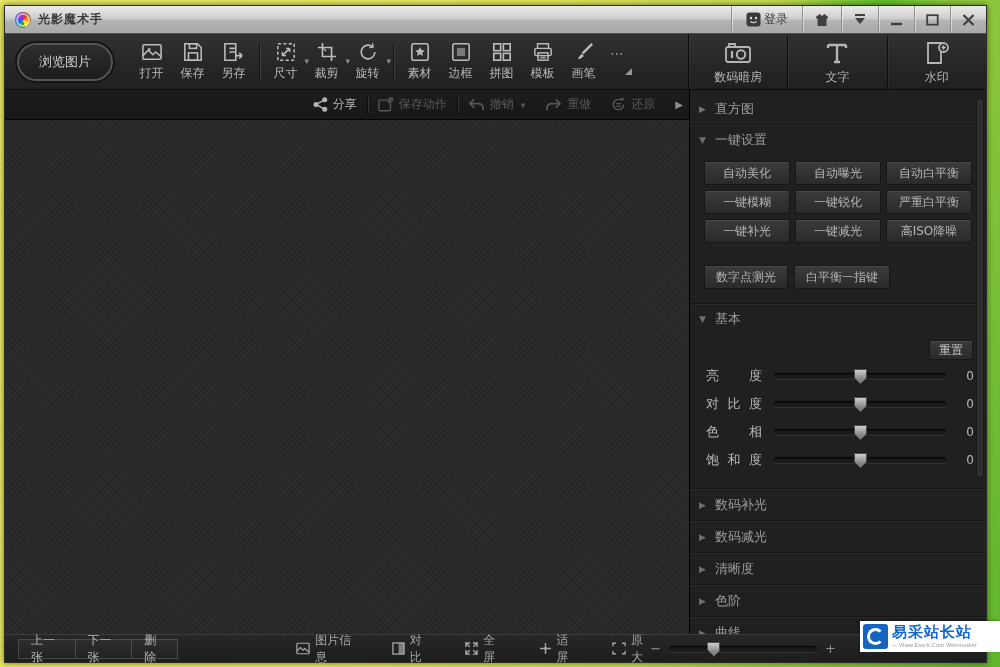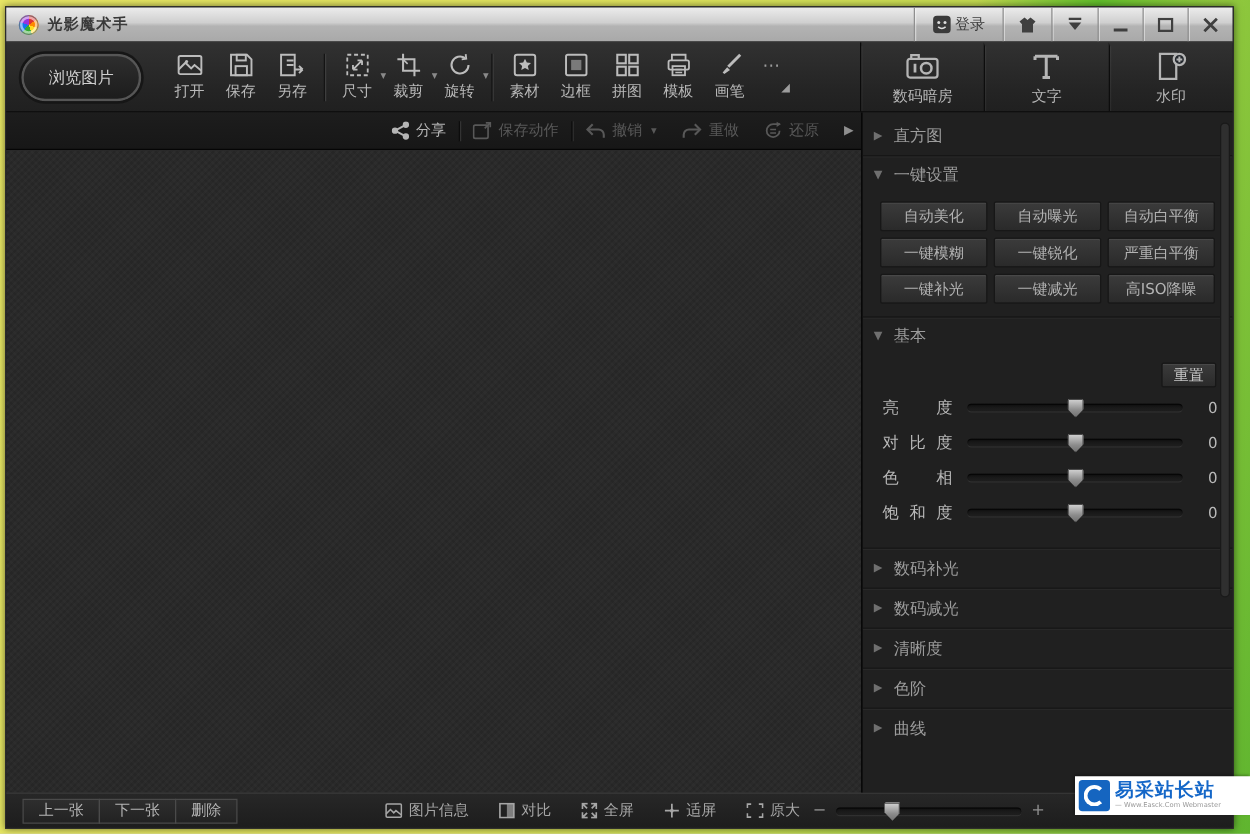--- a/index.html
+++ b/index.html
@@ -115,21 +115,21 @@
   .sl-value{ width:18px; text-align:right; color:#b8b8b8; font-size:12px; }
   .collapsed-list .sec-head{ height:31px; }
   
   .bottombar{
     height:28px; flex:0 0 28px; background:linear-gradient(#272727,#1d1d1d);
     border-top:1px solid #3c3c3c; display:flex; align-items:center; font-size:12px; color:#b0b0b0;
   }
   .bb-btns{ display:flex; margin-left:14px; }
   .bb-btn{ height:20px; padding:0 12px; display:flex; align-items:center;
     border:1px solid #4a4a4a; margin-left:-1px; background:linear-gradient(#2e2e2e,#222); color:#b5b5b5; }
-  .bb-icons{ display:flex; align-items:center; gap:24px; margin-left:118px; color:#a6a6a6; }
+  .bb-icons{ display:flex; align-items:center; gap:36px; margin-left:118px; color:#a6a6a6; }
   .bb-ic{ display:flex; align-items:center; gap:5px; }
   .zoomctl{ display:flex; align-items:center; margin-left:auto; margin-right:150px; gap:8px; color:#8f8f8f; }
   .zoomctl .ztrack{ position:relative; width:148px; height:16px; }
   .zoomctl .zbar{ position:absolute; top:5px; left:0; right:0; height:6px; border-radius:3px;
     background:linear-gradient(#141414,#1f1f1f); box-shadow:0 1px 0 rgba(255,255,255,.07), inset 0 1px 1px rgba(0,0,0,.8); }
   .zoomctl .zhandle{ position:absolute; top:1px; left:30%; width:13px; height:15px; margin-left:-6px;
     background:linear-gradient(#d6d6d6,#8c8c8c 60%,#6f6f6f);
     clip-path:polygon(8% 0,92% 0,100% 12%,100% 55%,50% 100%,0 55%,0 12%);
     box-shadow:inset 0 0 0 1px #4a4a4a; }
   .zsign{ font-size:13px; }
@@ -451,20 +451,24 @@
         <div class="pbtn">自动曝光</div>
         <div class="pbtn">自动白平衡</div>
         <div class="pbtn">一键模糊</div>
         <div class="pbtn">一键锐化</div>
         <div class="pbtn">严重白平衡</div>
         <div class="pbtn">一键补光</div>
         <div class="pbtn">一键减光</div>
         <div class="pbtn">高ISO降噪</div>
       </div>
 
+      <div class="toolrow">
+        <div class="pbtn">数字点测光</div>
+        <div class="pbtn">白平衡一指键</div>
+      </div>
 
       <div class="sec-div"></div>
 
       <div class="sec-head">
         <span class="arr">▼</span>
         <span>基本</span>
       </div>
 
       <div class="resetrow">
         <div class="reset-btn">重置</div>

